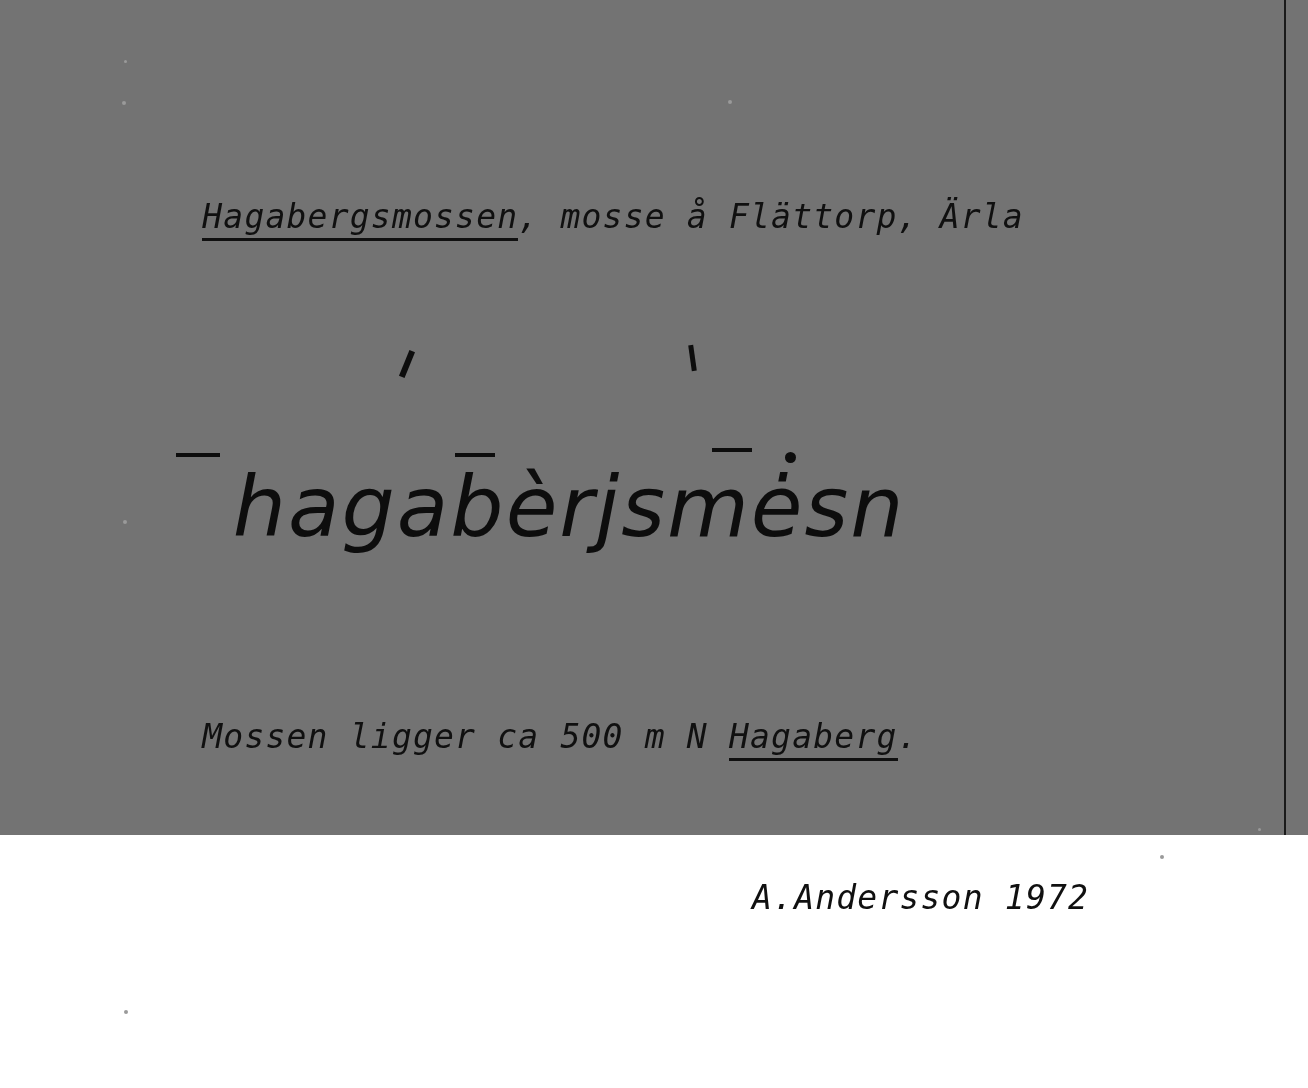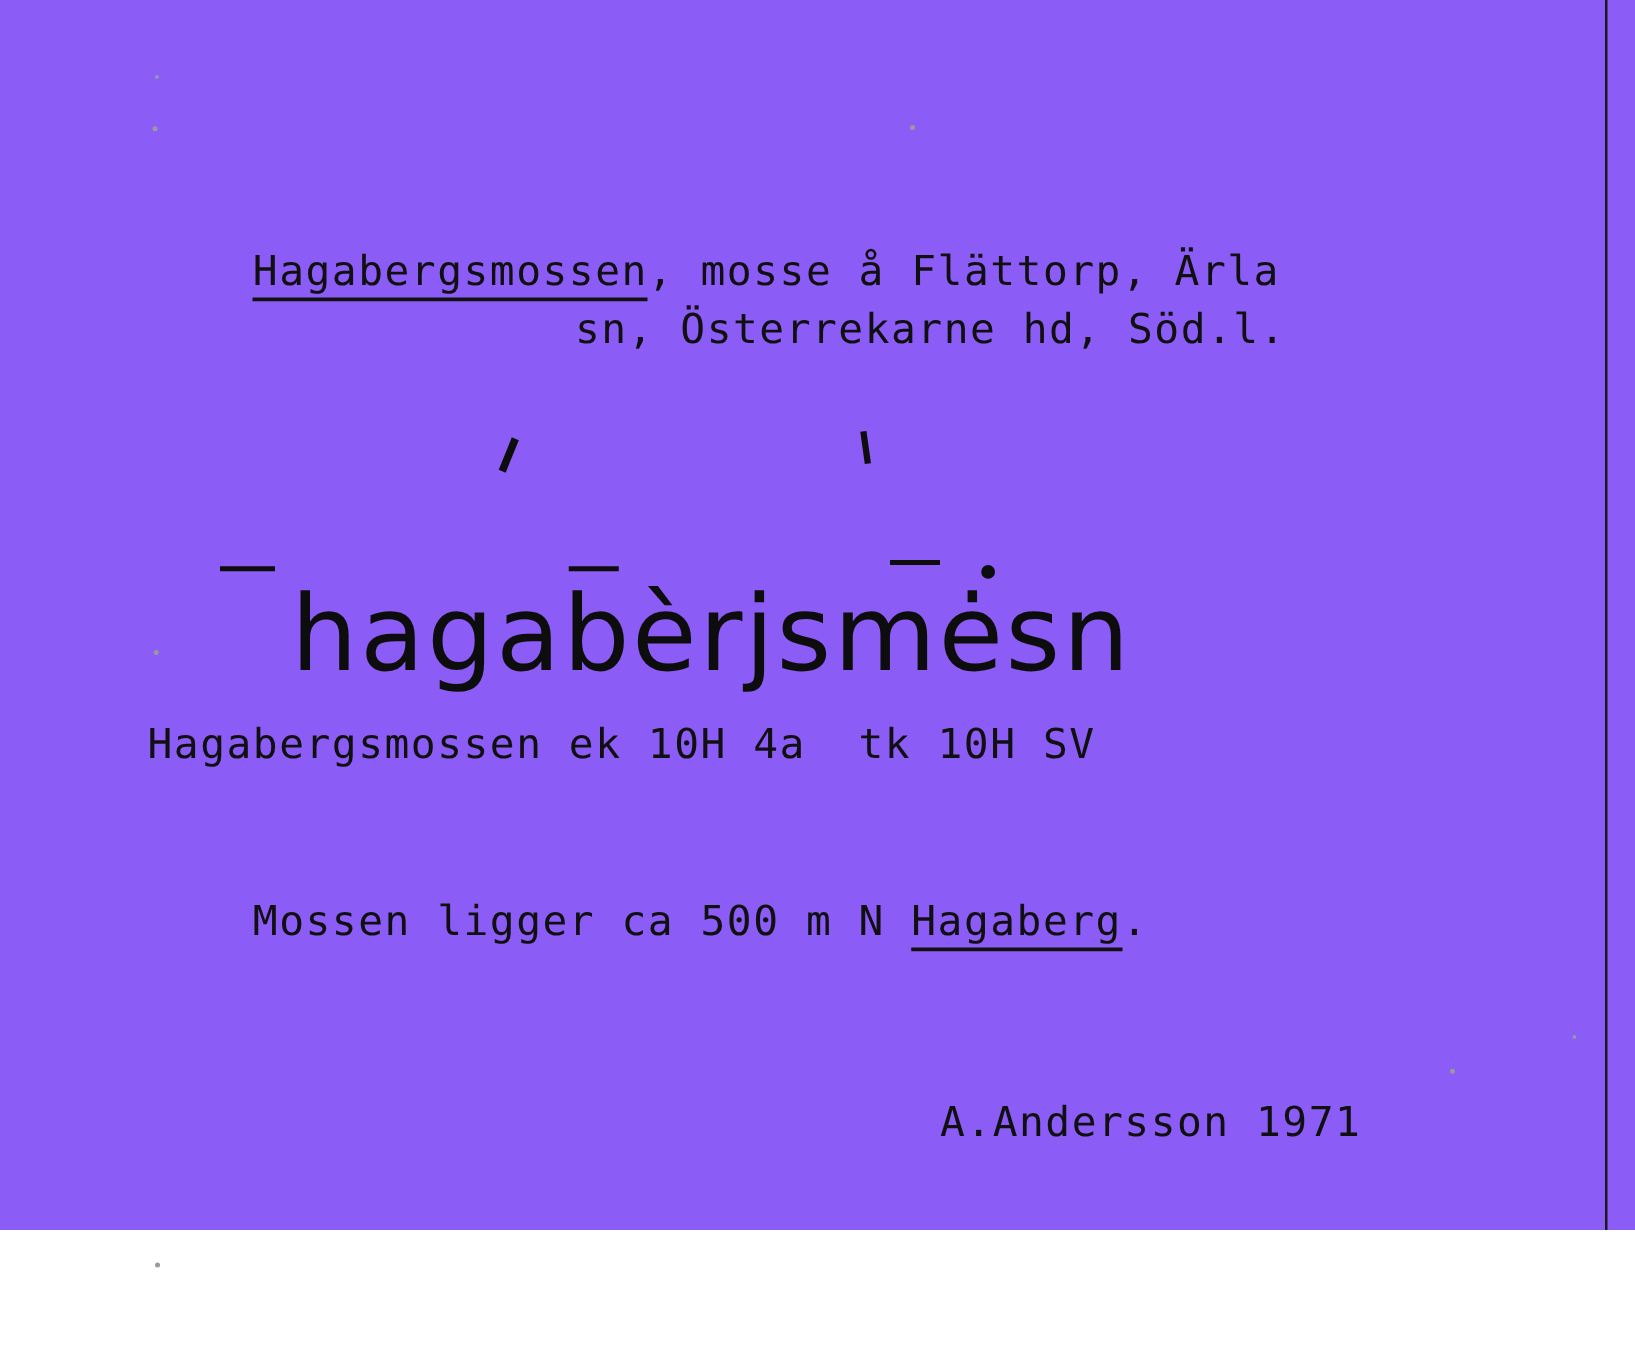--- a/index.html
+++ b/index.html
@@ -15,22 +15,23 @@
     color: #121212;
     overflow: hidden;
   }
 
   
   #card {
     position: absolute;
     left: 0;
     top: 0;
     width: 1308px;
-    height: 984px;
-    background: #8b5cf6;
+    height: 835px;
+    background: #737373;
+    font-style: italic;
   }
 
   
   .scan-edge {
     position: absolute;
     top: 0;
     bottom: 0;
     width: 2px;
     background: #1a1a1a;
   }
@@ -95,34 +96,32 @@
   <div class="speck" style="left:728px;top:100px;width:4px;height:4px;"></div>
   <div class="speck" style="left:123px;top:520px;width:4px;height:4px;"></div>
   <div class="speck" style="left:124px;top:1010px;width:4px;height:4px;"></div>
   <div class="speck" style="left:1160px;top:855px;width:4px;height:4px;"></div>
   <div class="speck" style="left:1258px;top:828px;width:3px;height:3px;"></div>
 
   <div class="typed" style="left:118px;top:165px;">
     <span class="underline-word">Hagabergsmossen</span><span>, mosse å Flättorp, Ärla</span>
   </div>
 
-  <div class="typed" style="left:460px;top:246px;">sn, Österrekarne hd, Söd.l.</div>
 
   <div class="handwritten" style="left:118px;top:360px;">
     <span>hagabèrjsmėsn</span>
   </div>
 
   <div class="hw-mark" style="left:176px;top:453px;width:44px;height:4px;"></div>
   <div class="hw-mark" style="left:455px;top:453px;width:40px;height:4px;"></div>
   <div class="hw-mark" style="left:712px;top:448px;width:40px;height:4px;"></div>
   <div class="hw-mark" style="left:404px;top:350px;width:6px;height:28px;transform:rotate(22deg);"></div>
   <div class="hw-mark" style="left:690px;top:345px;width:5px;height:26px;transform:rotate(-8deg);"></div>
   <div class="hw-mark" style="left:785px;top:452px;width:11px;height:11px;border-radius:50%;"></div>
 
-  <div class="typed" style="left:118px;top:578px;">Hagabergsmossen ek 10H 4a  tk 10H SV</div>
 
   <div class="typed" style="left:118px;top:685px;text-align:center;">
     <span>Mossen ligger ca 500 m N </span><span class="underline-word">Hagaberg</span><span>.</span>
   </div>
 
-  <div class="sig" style="left:752px;top:878px;">A.Andersson 1971</div>
+  <div class="sig" style="left:752px;top:878px;">A.Andersson 1972</div>
 
 </div>
 
 </body></html>

